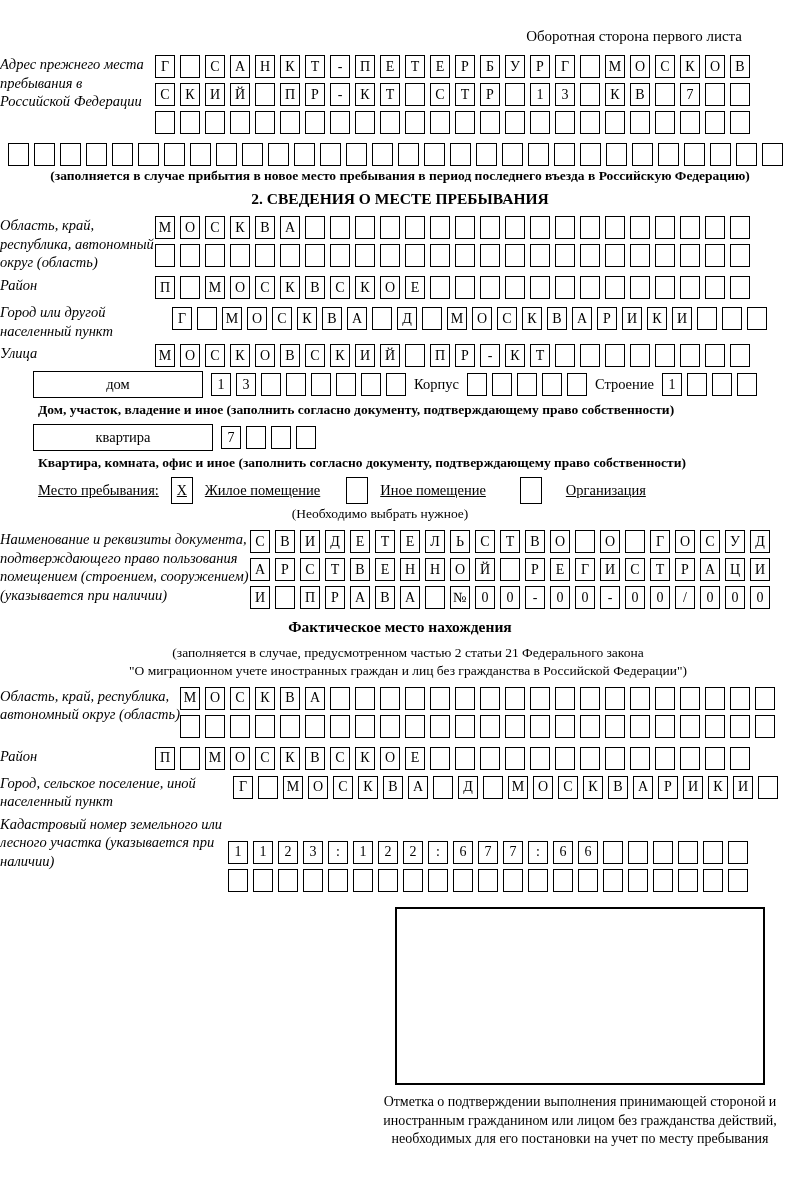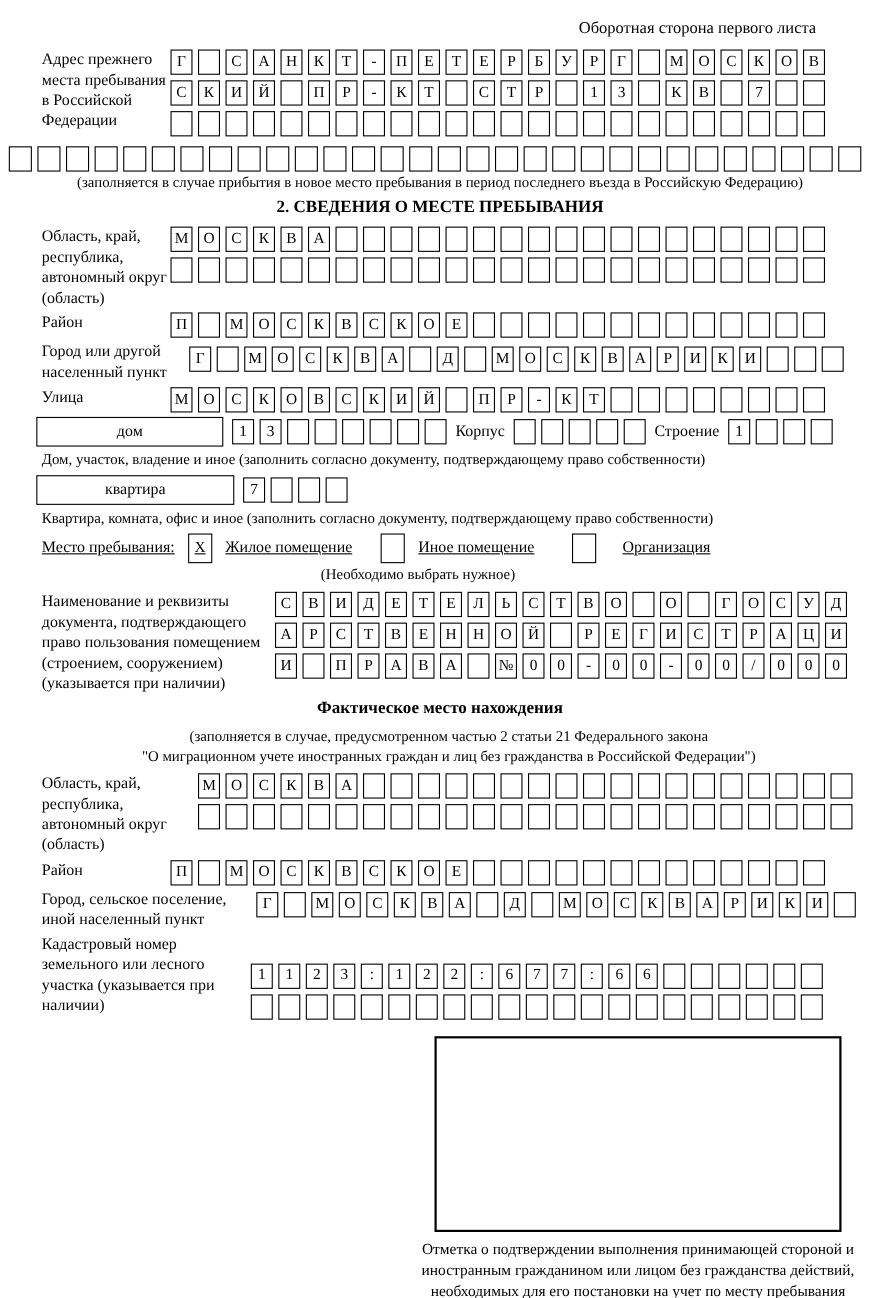--- a/index.html
+++ b/index.html
@@ -1,35 +1,35 @@
 <!DOCTYPE html>
 <html><head>
 <meta charset="utf-8">
 <style>
   html,body{margin:0;padding:0;background:#ffffff;}
   body{font-family:"Liberation Serif","DejaVu Serif",serif;color:#000;}
   .page{position:relative;width:800px;height:1180px;background:#fff;overflow:hidden;}
 
-  .header-note{padding:18px 58px 0 0;text-align:right;font-size:15px;}
+  .header-note{padding:28px 58px 0 0;text-align:right;font-size:15px;}
 
   
   .cells{display:flex;gap:5px;}
   .cell{box-sizing:border-box;flex:0 0 auto;width:20px;height:23px;border:1.7px solid #000;
         display:flex;align-items:center;justify-content:center;font-size:14px;line-height:1;}
   .full-row{margin:0 0 2px 8px;}
   .full-row .cell{width:21px;}
   .cells-col .cells{margin-bottom:5px;}
 
   .frow{display:flex;align-items:flex-start;margin-bottom:4px;}
-  .flabel{box-sizing:border-box;flex:0 0 auto;padding-left:38px;font-size:14.5px;line-height:1.28;}
+  .flabel{box-sizing:border-box;flex:0 0 auto;font-size:14.5px;line-height:1.28;font-style:italic;}
   .w155{width:155px;} .w172{width:172px;} .w180{width:180px;}
   .w233{width:233px;} .w228{width:228px;} .w250{width:250px;}
   .pt26{padding-top:26px;}
 
-  .caption{font-size:13.5px;margin:0 0 6px 0;}
+  .caption{font-size:13.5px;margin:0 0 6px 0;font-weight:bold;}
   .center{text-align:center;}
   .indent38{margin-left:38px;}
   .sec-title{font-weight:bold;font-size:15.5px;text-align:center;margin:6px 0 8px 0;}
 
   .house-row{display:flex;align-items:center;margin:2px 0 4px 33px;gap:8px;}
   .wide-box{box-sizing:border-box;border:1.7px solid #000;height:27px;display:flex;
             align-items:center;justify-content:center;font-size:14.5px;}
   .dom-box{width:170px;} .kv-box{width:180px;}
   .inline-label{font-size:14.5px;white-space:nowrap;}
 

